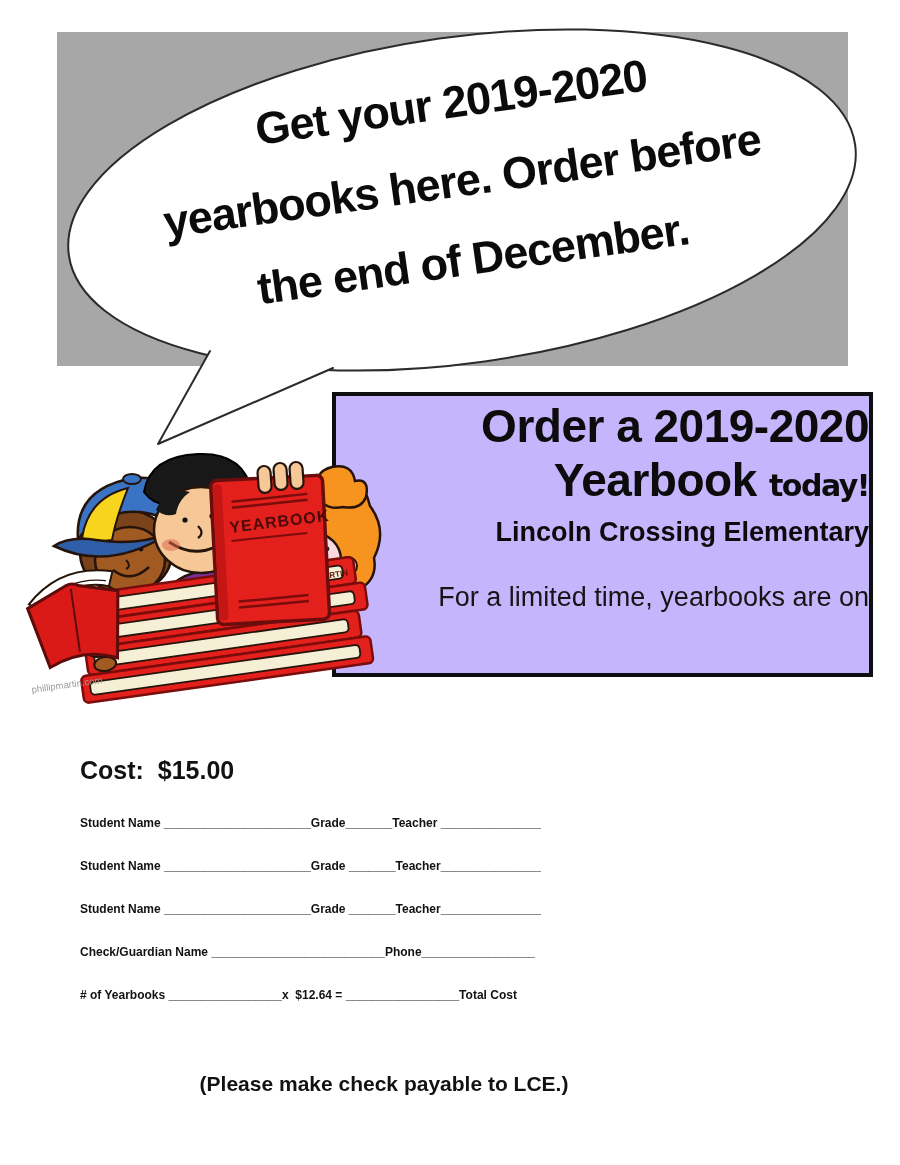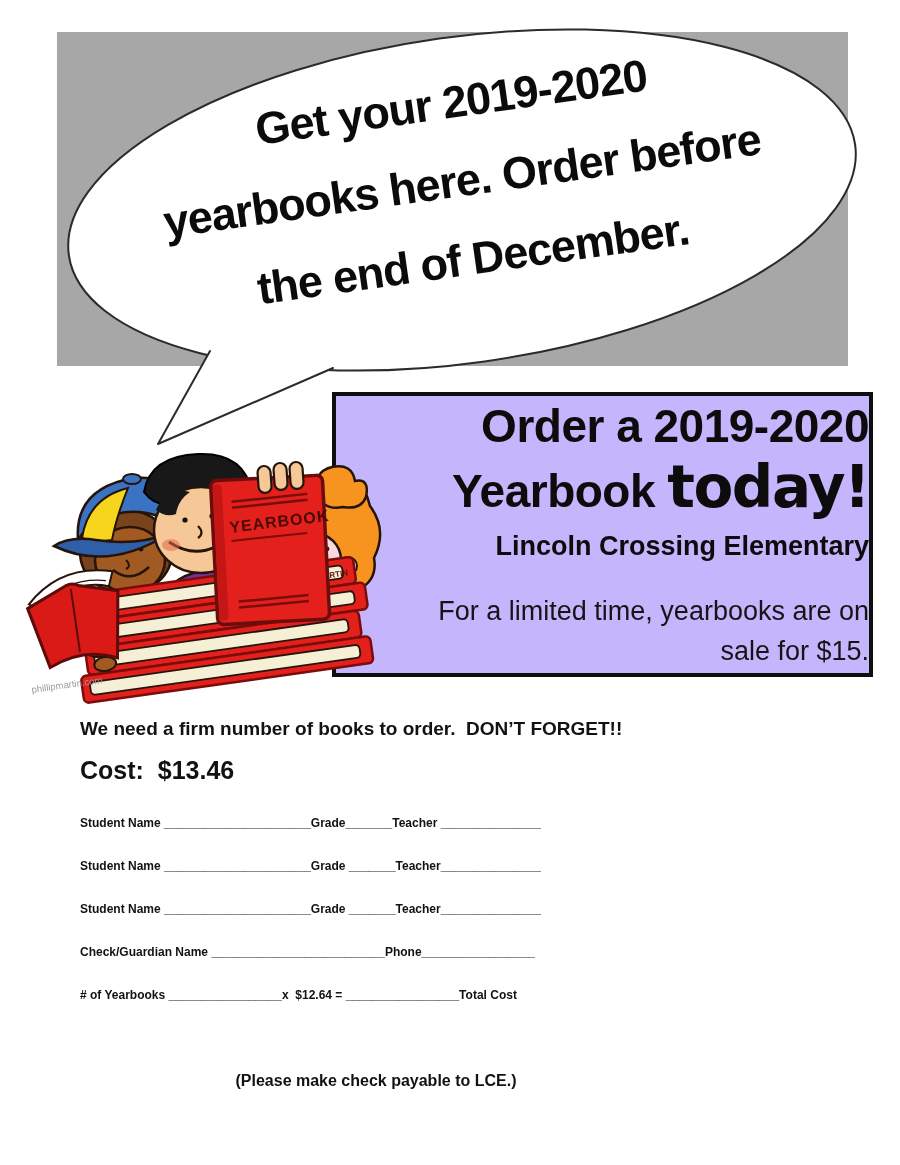--- a/index.html
+++ b/index.html
@@ -14,21 +14,21 @@
     transform:rotate(-8deg);
     font-weight:bold;font-size:45px;line-height:79px;text-align:center;
     letter-spacing:-1px;color:#0b0b0b;
   }
   .order-box{
     position:absolute;left:332px;top:392px;width:541px;height:285px;
     border:4px solid #0e0e0e;background:#c4b5fd;box-sizing:border-box;
     text-align:right;z-index:3;
   }
   .ob-title{font-size:46px;font-weight:bold;line-height:1.17;margin-top:4px;letter-spacing:-0.5px;color:#0c0c0c;}
-  .ob-emph{font-family:"DejaVu Sans",sans-serif;font-size:58px;letter-spacing:-1.5px;}
+  .ob-emph{font-family:"DejaVu Sans",sans-serif;font-size:30px;letter-spacing:-1.5px;}
   .ob-school{font-size:27px;font-weight:bold;margin-top:9px;color:#0c0c0c;}
   .ob-promo{font-size:27px;margin-top:29px;line-height:40px;color:#151515;}
   .clipart{position:absolute;left:18px;top:448px;z-index:4;}
   .form-row{
     position:absolute;left:80px;white-space:pre;
     font-weight:bold;font-size:12px;color:#121212;z-index:5;
   }
   .reminder{top:718px;font-size:19px;}
   .cost{top:756px;font-size:25px;}
   .r-stu1{top:816px;}
@@ -36,22 +36,22 @@
   .r-stu3{top:902px;}
   .r-parent{top:945px;}
   .r-books{top:988px;}
   .r-pay{top:1030px;}
   .chk{
     display:inline-block;width:12px;height:12px;border:3px solid #121212;
     margin:0 8px -1px 0;vertical-align:-1px;
   }
   .opt{margin-left:24px;}
   .footnote{
-    position:absolute;left:0;top:1072px;width:752px;text-align:center;
-    font-weight:bold;font-size:16px;color:#121212;z-index:5;
+    position:absolute;left:8px;top:1072px;width:752px;text-align:center;
+    font-weight:bold;font-size:21px;color:#121212;z-index:5;
   }
 </style>
 </head>
 <body>
 
 <div class="page">
 
   <div class="banner"></div>
 
   <svg class="bubble-svg" width="900" height="470" viewBox="0 0 900 470">
@@ -66,21 +66,20 @@
   </div>
 
   <div class="order-box">
     <div class="ob-title">
       <div>Order a 2019-2020</div>
       <div><span>Yearbook </span><span class="ob-emph">today!</span></div>
     </div>
     <div class="ob-school">Lincoln Crossing Elementary</div>
     <div class="ob-promo">
       <div>For a limited time, yearbooks are on</div>
-      <div>sale for $15.</div>
     </div>
   </div>
 
   <svg class="clipart" width="380" height="258" viewBox="0 0 380 258">
 
     <g>
       <path d="M248,122 Q236,72 268,50 Q280,22 310,34 Q344,22 352,58 Q370,82 356,110 Q360,132 340,142 L252,142 Z" fill="#f79420" stroke="#26140a" stroke-width="2.5"></path>
       <path d="M300,46 Q294,24 314,19 Q334,15 337,33 Q352,30 348,49 Q343,62 325,59 Q305,63 300,46 Z" fill="#f79420" stroke="#26140a" stroke-width="2.5"></path>
       <circle cx="330" cy="118" r="9" fill="#fbd7de" stroke="#26140a" stroke-width="2"></circle>
       <circle cx="296" cy="112" r="27" fill="#fbd7de" stroke="#26140a" stroke-width="2.5"></circle>
@@ -152,22 +151,21 @@
 
     <g>
       <rect x="240" y="18" width="13" height="27" rx="6.5" fill="#f6c897" stroke="#26140a" stroke-width="2.2" transform="rotate(-4 246 31)"></rect>
       <rect x="256" y="15" width="13" height="27" rx="6.5" fill="#f6c897" stroke="#26140a" stroke-width="2.2" transform="rotate(-4 262 28)"></rect>
       <rect x="272" y="14" width="13" height="27" rx="6.5" fill="#f6c897" stroke="#26140a" stroke-width="2.2" transform="rotate(-4 278 27)"></rect>
     </g>
 
     <text class="wm" x="14" y="245" font-size="9.5" fill="#9b9b9b" font-family="Liberation Sans, sans-serif" transform="rotate(-8 14 245)">phillipmartin.com</text>
   </svg>
 
-  <div class="form-row reminder">We need a firm number of books to order.  DON’T FORGET!!</div>
-  <div class="form-row cost">Cost:  $13.46</div>
+  <div class="form-row cost">Cost:  $15.00</div>
   <div class="form-row r-stu1">Student Name ______________________Grade_______Teacher _______________</div>
   <div class="form-row r-stu2">Student Name ______________________Grade _______Teacher_______________</div>
   <div class="form-row r-stu3">Student Name ______________________Grade _______Teacher_______________</div>
   <div class="form-row r-parent">Check/Guardian Name __________________________Phone_________________</div>
   <div class="form-row r-books"># of Yearbooks _________________x  $12.64 = _________________Total Cost</div>
   <div class="footnote">(Please make check payable to LCE.)</div>
 
 </div>
 
 </body></html>

